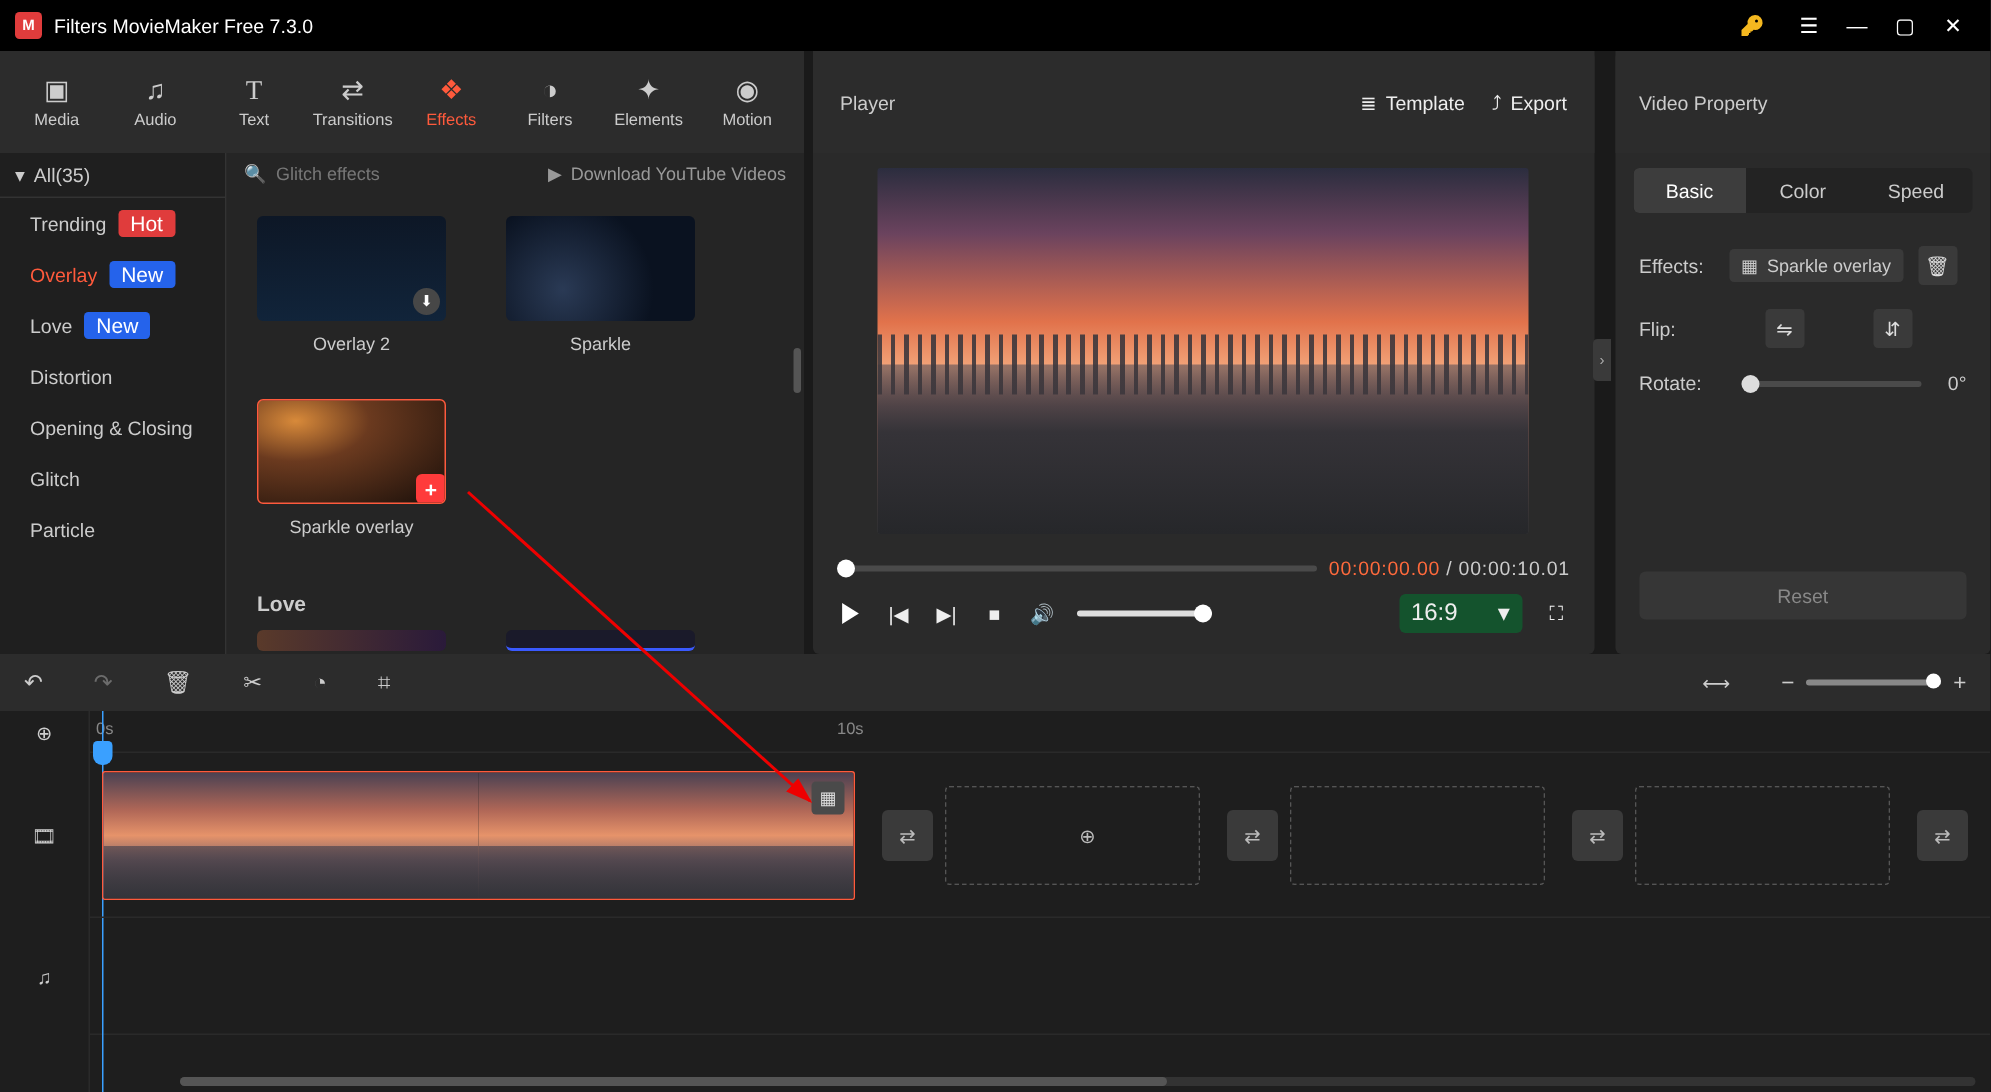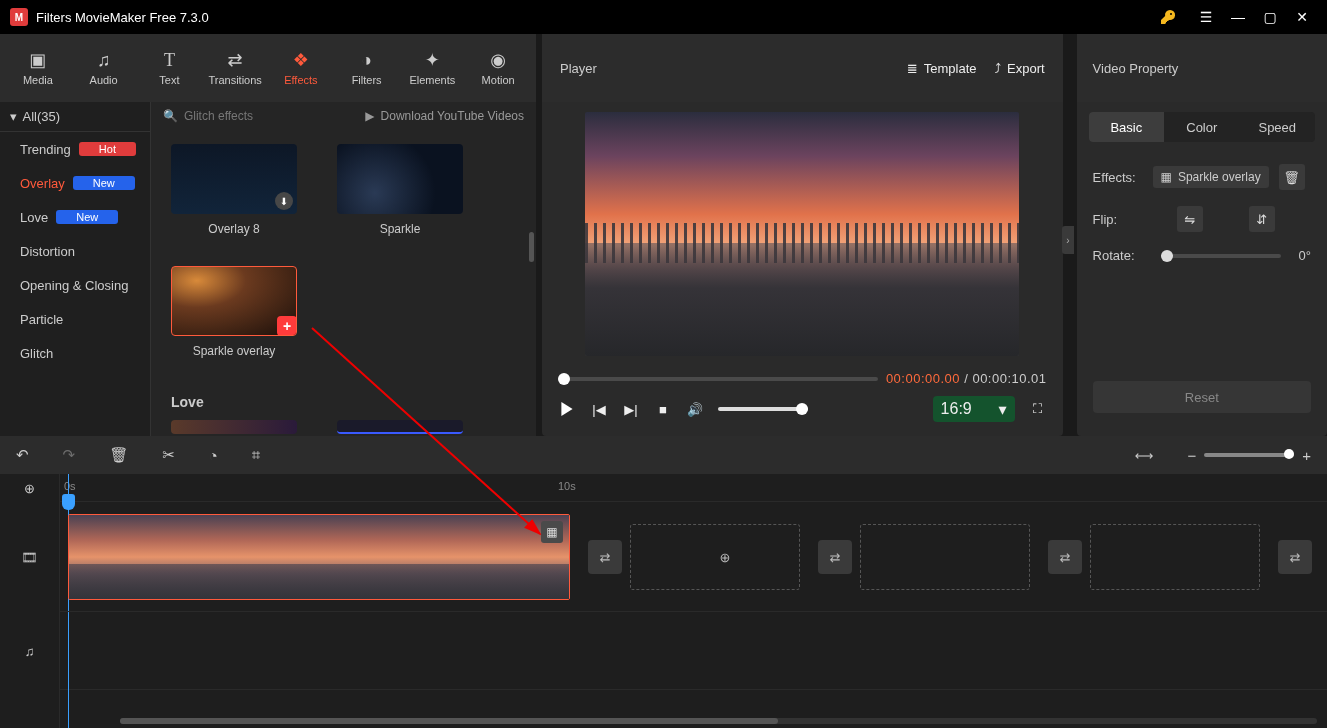--- a/index.html
+++ b/index.html
@@ -14,21 +14,21 @@
 .left-panel{width:536px;background:#252525;display:flex;flex-direction:column}
 .toolbar{height:68px;background:#2c2c2c;display:flex;align-items:center;padding:0 6px;gap:2px}
 .tool-item{width:64px;height:60px;display:flex;flex-direction:column;align-items:center;justify-content:center;gap:4px;color:#ccc;font-size:11px;border-radius:4px}
 .tool-item.active{color:#ff5a3c}
 .tool-item .ticon{font-size:18px;height:20px;display:flex;align-items:center}
 .left-body{display:flex;flex:1;overflow:hidden}
 .sidebar{width:151px;background:#1f1f1f;display:flex;flex-direction:column;border-right:1px solid #333}
 .sidebar-header{height:30px;display:flex;align-items:center;padding:0 10px;color:#ccc;font-size:13px;border-bottom:1px solid #333;gap:6px}
 .sidebar-item{height:34px;display:flex;align-items:center;padding:0 20px;color:#ccc;font-size:13px;gap:8px}
 .sidebar-item.active{color:#ff5a3c}
-.badge{font-size:11px;padding:1px 20px;border-radius:3px;color:#fff}
+.badge{font-size:14px;padding:1px 8px;border-radius:3px;color:#fff}
 .badge.hot{background:#e03c3c}
 .badge.new{background:#2563eb}
 .content-area{flex:1;display:flex;flex-direction:column;position:relative}
 .content-header{height:30px;display:flex;align-items:center;padding:0 12px;gap:10px;color:#999;font-size:12px}
 .content-header .search{flex:1;display:flex;align-items:center;gap:6px}
 .content-header .dl-link{display:flex;align-items:center;gap:6px;font-size:12px}
 .effects-grid{padding:14px 20px;display:flex;flex-wrap:wrap;gap:30px 40px;overflow-y:auto}
 .effect-card{width:126px;display:flex;flex-direction:column;align-items:center;gap:8px}
 .effect-thumb{width:126px;height:70px;background:#0b0e14;border-radius:4px;position:relative;overflow:hidden}
 .effect-thumb.selected{border:1px solid #ff5a3c}
@@ -175,43 +175,43 @@
             <span>Love</span>
             <span class="badge new">New</span>
           </div>
         <div class="sidebar-item">
             <span>Distortion</span>
           </div>
         <div class="sidebar-item">
             <span>Opening &amp; Closing</span>
           </div>
         <div class="sidebar-item">
+            <span>Glitch</span>
+          </div>
+        <div class="sidebar-item">
             <span>Particle</span>
-          </div>
-        <div class="sidebar-item">
-            <span>Glitch</span>
           </div>
       </div>
       <div class="content-area">
         <div class="content-header">
           <div class="search">
               <span>🔍</span>
               <span style="color:#777">Glitch effects</span>
             </div>
           <div class="dl-link">
               <span>▶</span>
               <span>Download YouTube Videos</span>
             </div>
         </div>
         <div class="effects-grid">
           <div class="effect-card">
             <div class="effect-thumb" style="background:linear-gradient(180deg,#0d1726 0%,#11243a 100%)">
                 <div class="dl-badge">⬇</div>
               </div>
-            <div class="effect-label">Overlay 8</div>
+            <div class="effect-label">Overlay 2</div>
           </div>
           <div class="effect-card">
             <div class="effect-thumb" style="background:radial-gradient(circle at 30% 70%,#2a3a55 0%,#0a1220 60%)"></div>
             <div class="effect-label">Sparkle</div>
           </div>
           <div class="effect-card">
             <div class="effect-thumb selected" style="background:radial-gradient(ellipse at 20% 20%,#d88a3a 0%,#6b3a1f 35%,#1a0f0a 100%)">
                 <div class="add-badge">+</div>
               </div>
             <div class="effect-label">Sparkle overlay</div>

